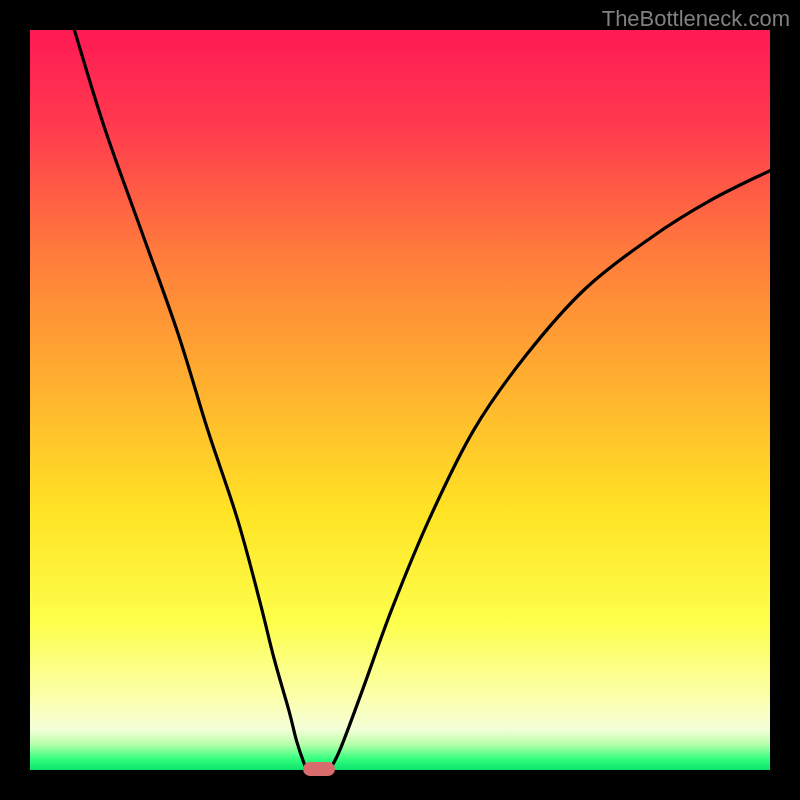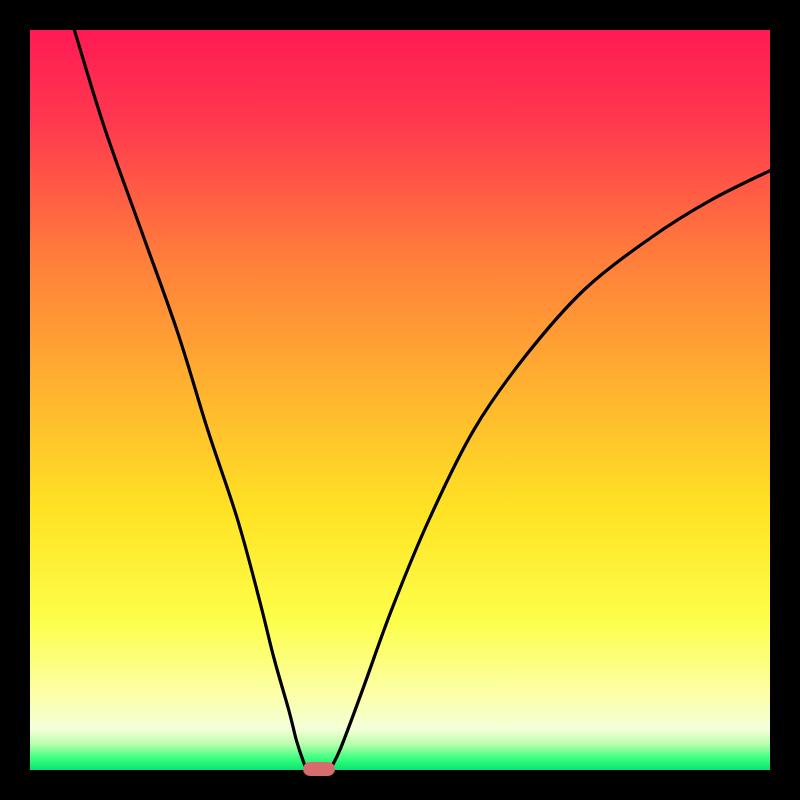--- a/index.html
+++ b/index.html
@@ -38,20 +38,21 @@
   .marker {
     position: absolute;
     border-radius: 8px;
     background: #d86c6c;
   }
 </style>
 </head>
 <body>
 
 <div class="outer">
+  <div class="attribution">TheBottleneck.com</div>
   <div class="plot">
     <svg class="bg-grad" viewBox="0 0 740 740" preserveAspectRatio="none">
       <defs>
         <linearGradient id="bg" x1="0" y1="0" x2="0" y2="1">
             <stop offset="0%" stop-color="#ff1a54"></stop>
             <stop offset="13%" stop-color="#ff3a4e"></stop>
             <stop offset="30%" stop-color="#ff7b3c"></stop>
             <stop offset="50%" stop-color="#ffb72e"></stop>
             <stop offset="65%" stop-color="#ffe324"></stop>
             <stop offset="80%" stop-color="#fdff4b"></stop>

